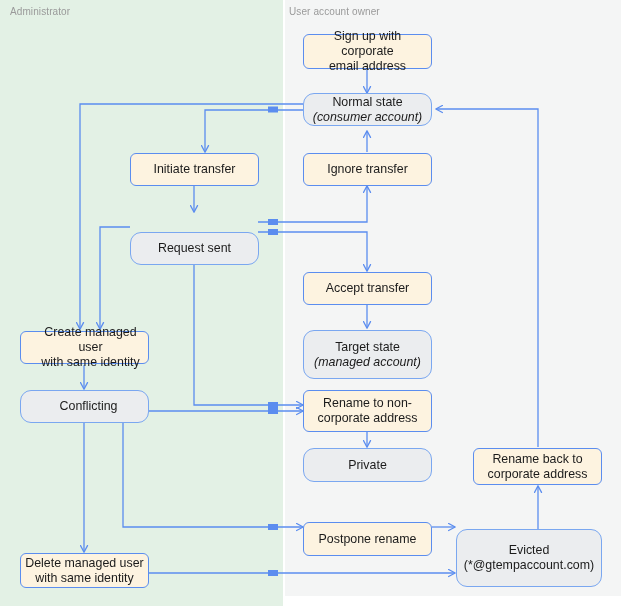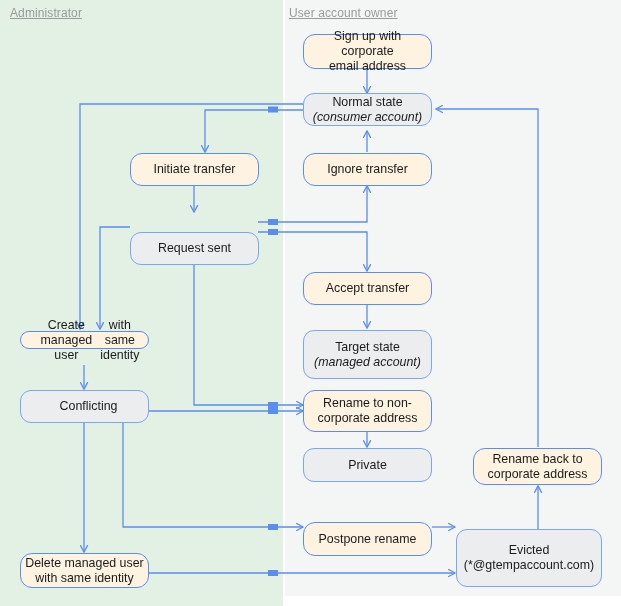--- a/index.html
+++ b/index.html
@@ -3,28 +3,28 @@
 <meta charset="utf-8">
 <style>
   html,body{margin:0;padding:0;background:#ffffff;}
   body{width:621px;height:606px;font-family:"Liberation Sans","DejaVu Sans",sans-serif;}
   #canvas{position:relative;width:621px;height:606px;overflow:hidden;background:#ffffff;}
 
   .lane{position:absolute;top:0;}
   .lane-admin{left:0;width:283px;height:606px;background:#e3f1e5;}
   .lane-user{left:285px;width:336px;height:596px;background:#f4f5f5;}
 
-  .lane-label{position:absolute;font-size:12px;color:#9a9a9a;letter-spacing:.1px;white-space:nowrap;text-decoration:underline;}
+  .lane-label{position:absolute;font-size:10px;color:#9a9a9a;letter-spacing:.1px;white-space:nowrap;}
 
   svg#wires{position:absolute;left:0;top:0;width:621px;height:606px;overflow:visible;}
 
   .node{position:absolute;box-sizing:border-box;display:flex;align-items:center;
         justify-content:center;text-align:center;font-size:12.4px;color:#1b1b1b;
         line-height:15px;padding:2px 4px;}
-  .process{background:#fdf3e0;border:1.2px solid #5b8def;border-radius:12px;}
+  .process{background:#fdf3e0;border:1.2px solid #5b8def;border-radius:6px;}
   .state{background:#ebedef;border:1.2px solid #7aa7f0;border-radius:11px;}
   .node i{font-style:italic;}
   .node .ln{display:block;}
 </style>
 </head>
 <body>
 
 <div id="canvas">
 
   <div class="lane lane-admin"></div>
@@ -112,21 +112,21 @@
 
   <div class="node process" style="left:303px;top:272px;width:129px;height:33px;">
     <span class="ln">Accept transfer</span>
   </div>
 
   <div class="node state" style="left:303px;top:330px;width:129px;height:49px;flex-direction:column;">
     <span class="ln">Target state</span>
     <i class="ln">(managed account)</i>
   </div>
 
-  <div class="node process" style="left:20px;top:331px;width:129px;height:18px;flex-direction:row;padding-left:16px;">
+  <div class="node process" style="left:20px;top:331px;width:129px;height:33px;flex-direction:column;padding-left:16px;">
     <span class="ln">Create managed user</span>
     <span class="ln">with same identity</span>
   </div>
 
   <div class="node state" style="left:20px;top:390px;width:129px;height:33px;padding-left:12px;">
     <span class="ln">Conflicting</span>
   </div>
 
   <div class="node process" style="left:303px;top:390px;width:129px;height:42px;flex-direction:column;">
     <span class="ln">Rename to non-</span>

